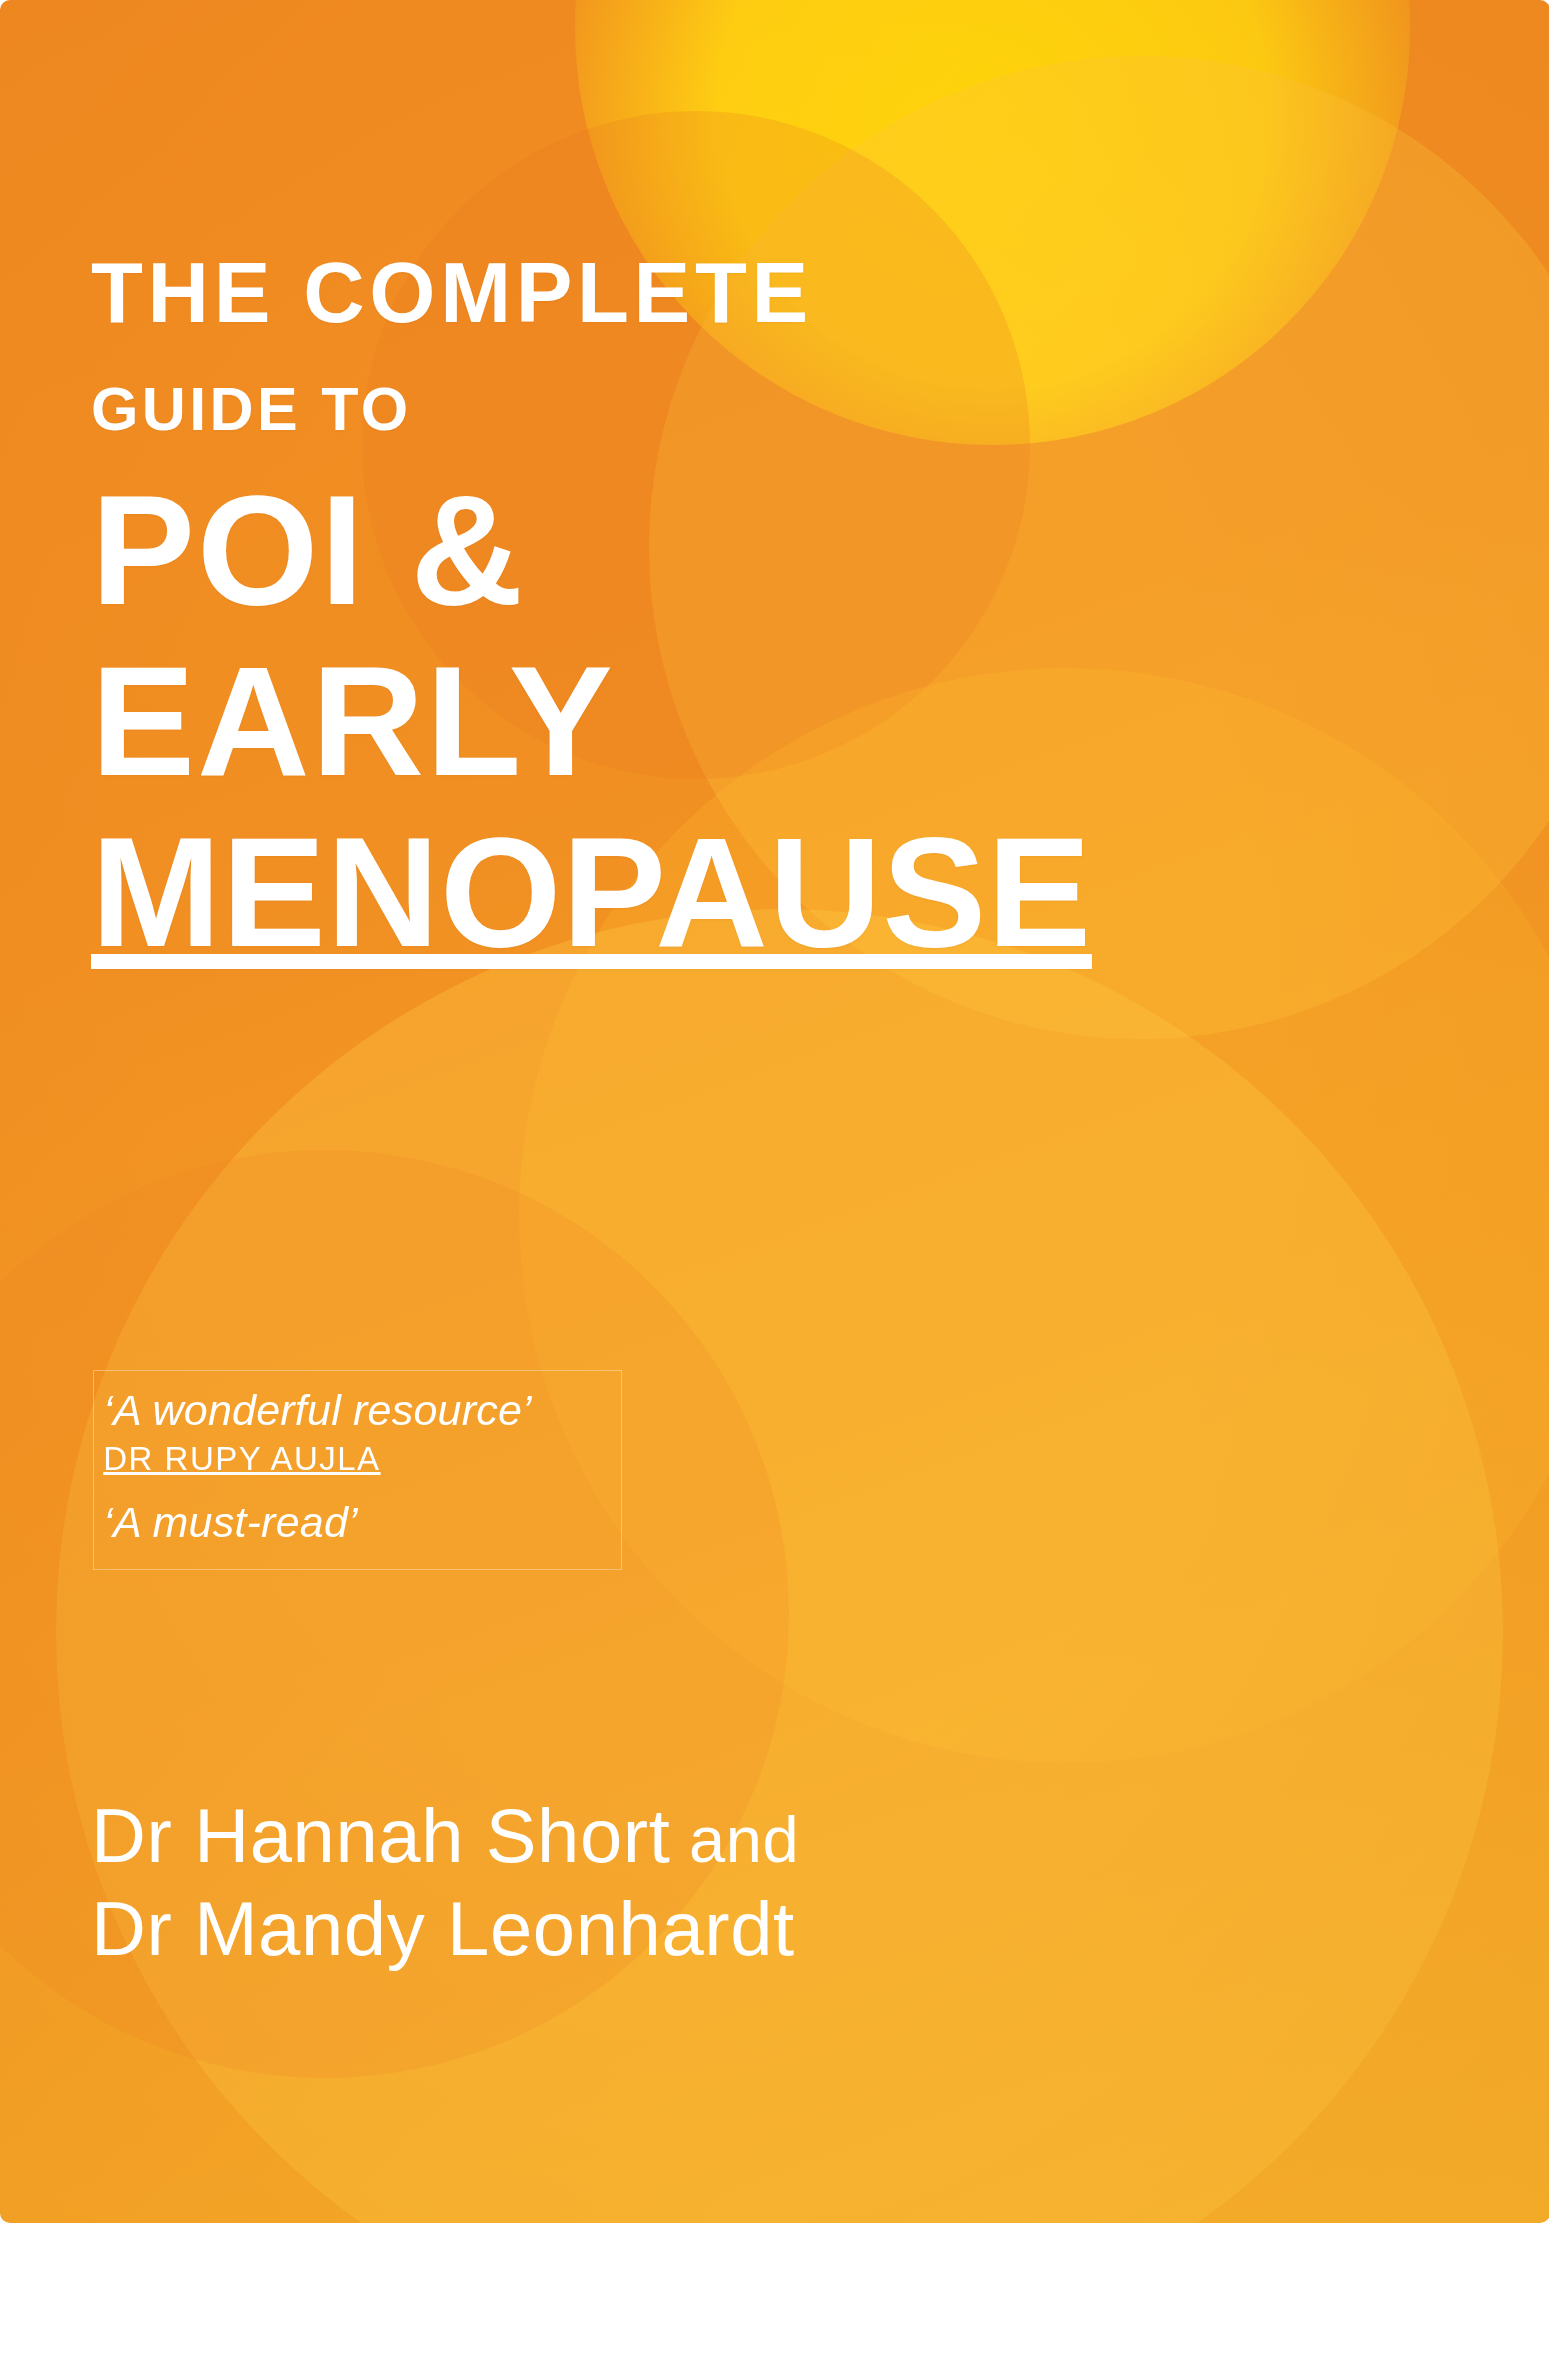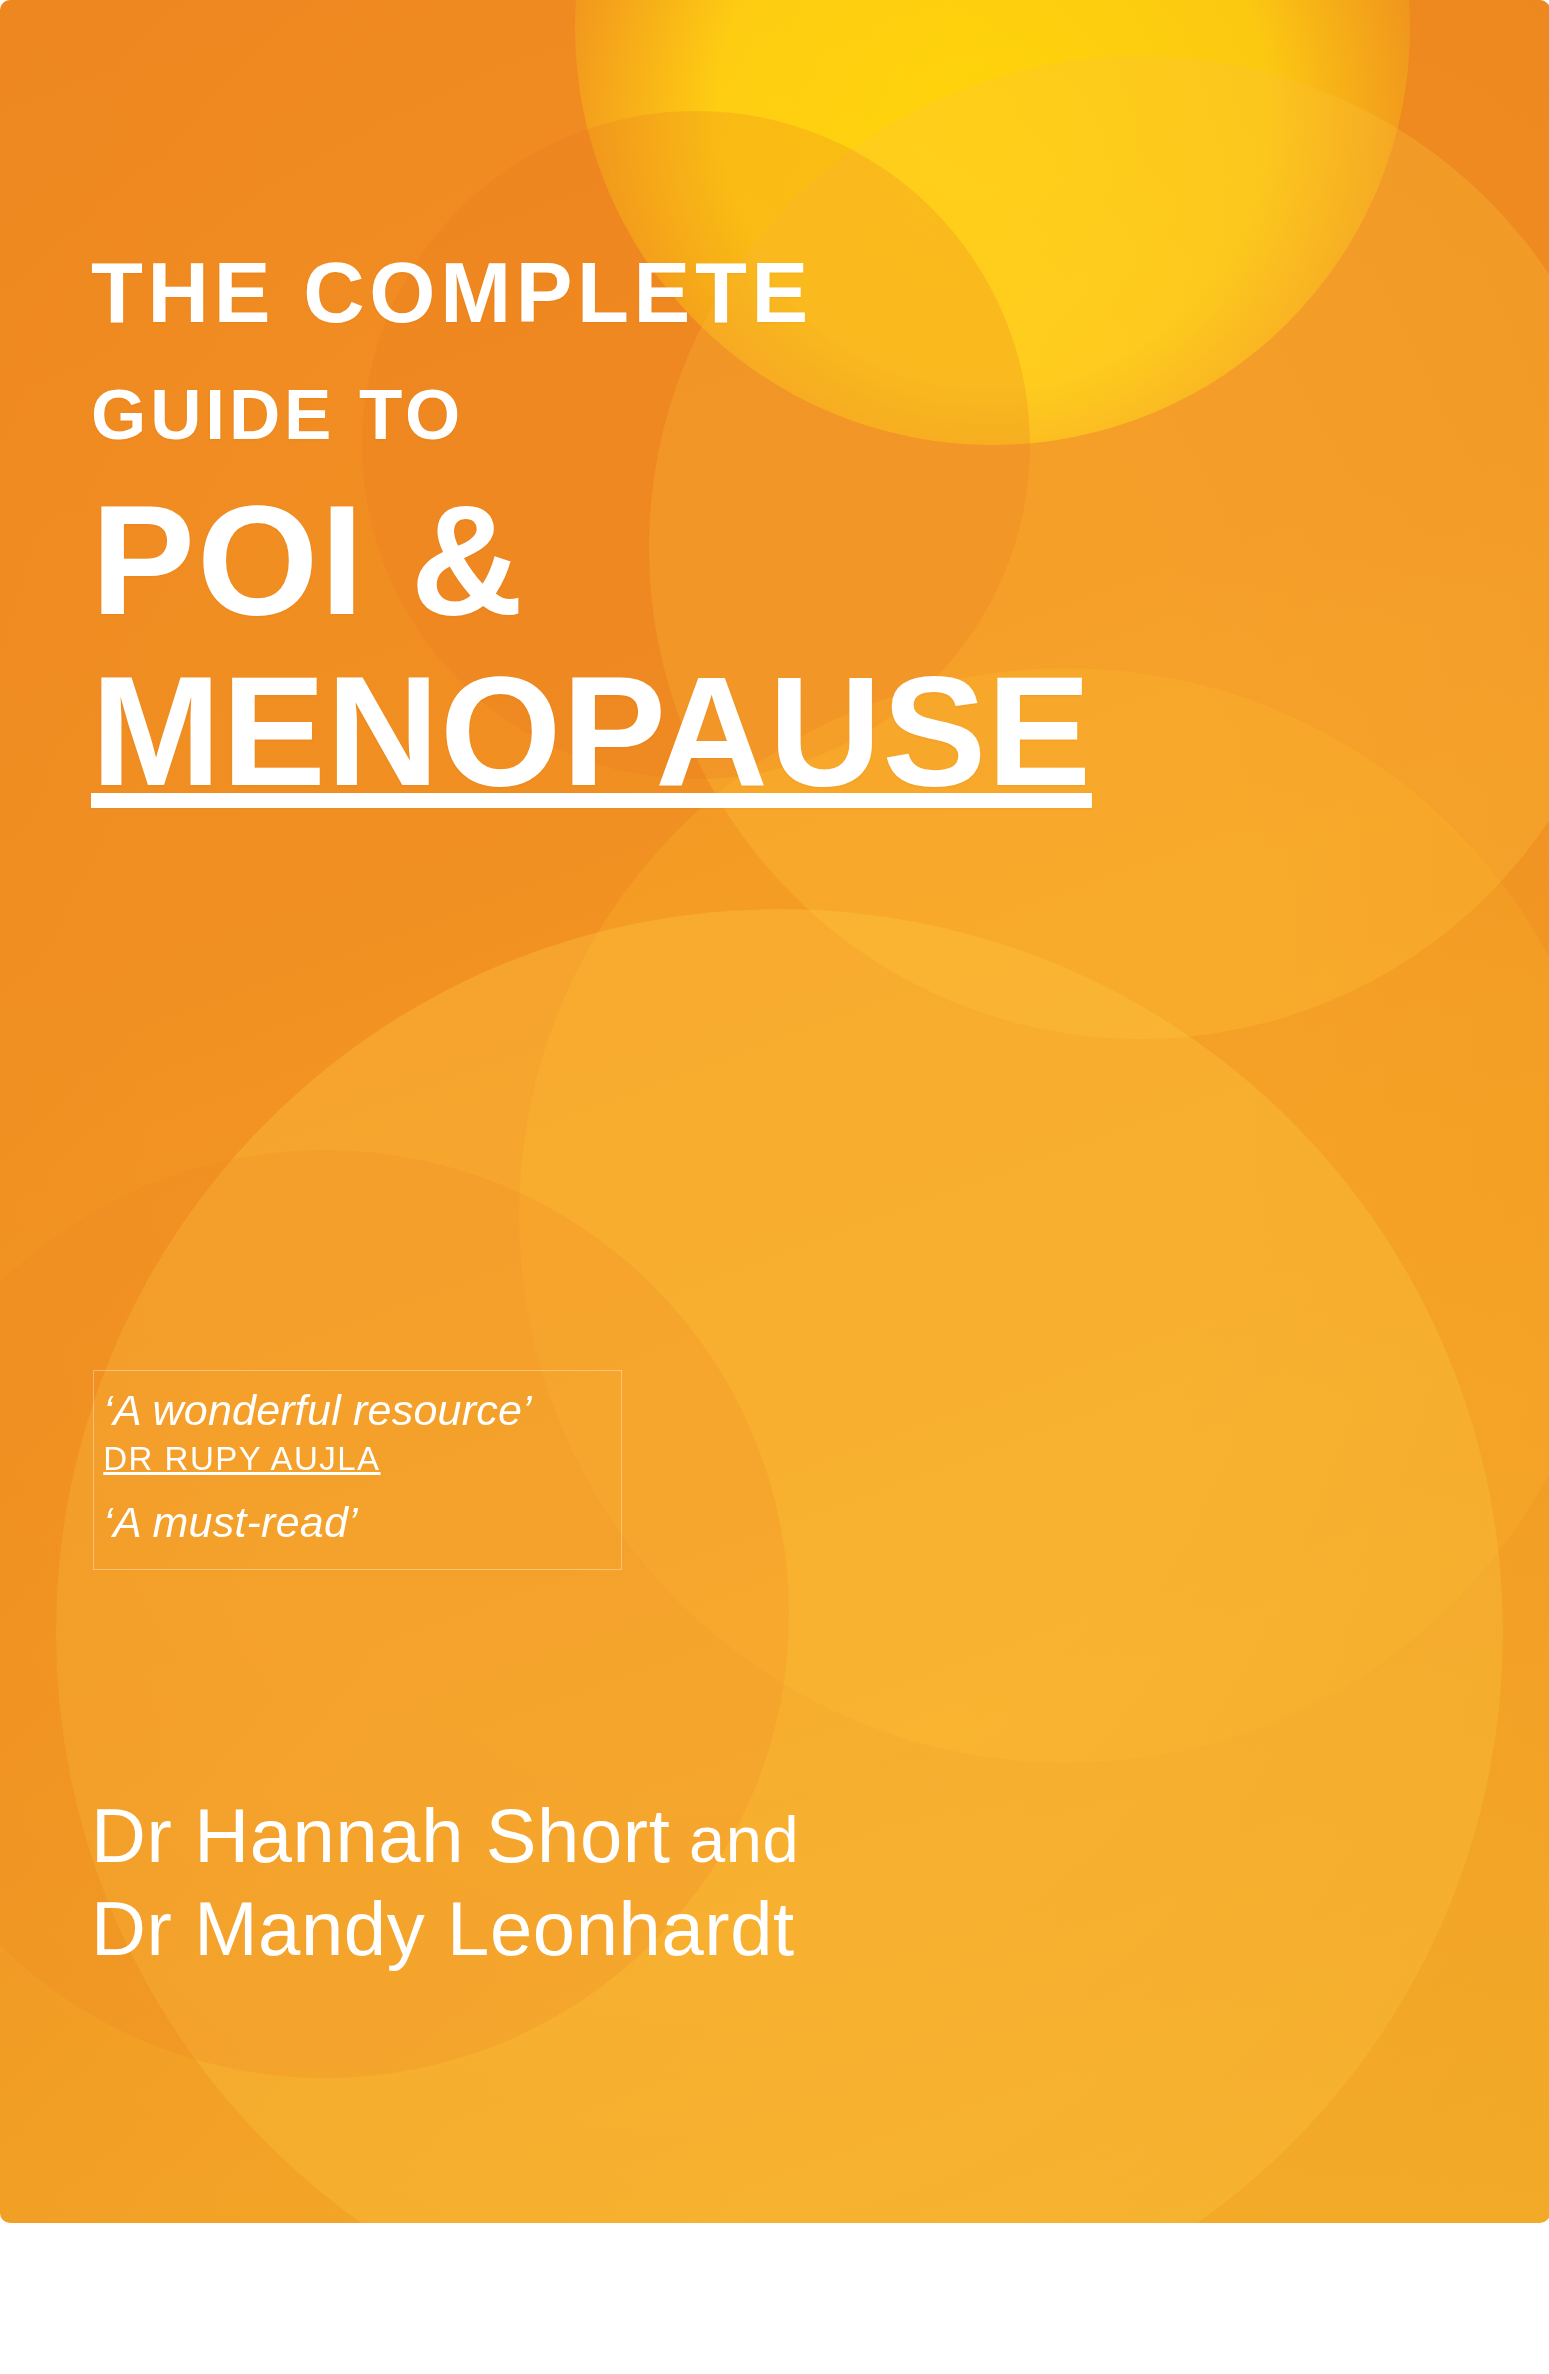--- a/index.html
+++ b/index.html
@@ -88,21 +88,21 @@
     line-height: 1.0;
     margin: 0;
     text-shadow: 0 0.9px 1.9px rgba(180,90,0,0.10);
   }
   .t-small {
     font-size: 85px;
     letter-spacing: 0.055em;
     margin-bottom: 24px;
   }
   .t-small2 {
-    font-size: 71px;
+    font-size: 61px;
     letter-spacing: 0.055em;
     margin-bottom: 32px;
     margin-top: 44px;
   }
   .t-big {
     font-size: 156px;
     letter-spacing: 0.012em;
     margin-bottom: 15px;
   }
   .t-big2 {
@@ -174,20 +174,21 @@
   <div class="circle circle-b"></div>
   <div class="circle circle-d"></div>
   <div class="circle circle-c"></div>
   <div class="circle circle-e"></div>
   <div class="vignette"></div>
 
   <div class="title-block">
     <p class="title-line t-small">THE COMPLETE</p>
     <p class="title-line t-small2">GUIDE TO</p>
     <p class="title-line t-big">POI &amp;</p>
+    <p class="title-line t-big2">EARLY</p>
     <p class="title-line t-big3">MENOPAUSE</p>
   </div>
 
   <div class="quotes">
     <div class="quote">
       <p class="quote-text">‘A wonderful resource’</p>
       <p class="quote-source">DR RUPY AUJLA</p>
     </div>
     <div class="quote">
       <p class="quote-text">‘A must-read’</p>

